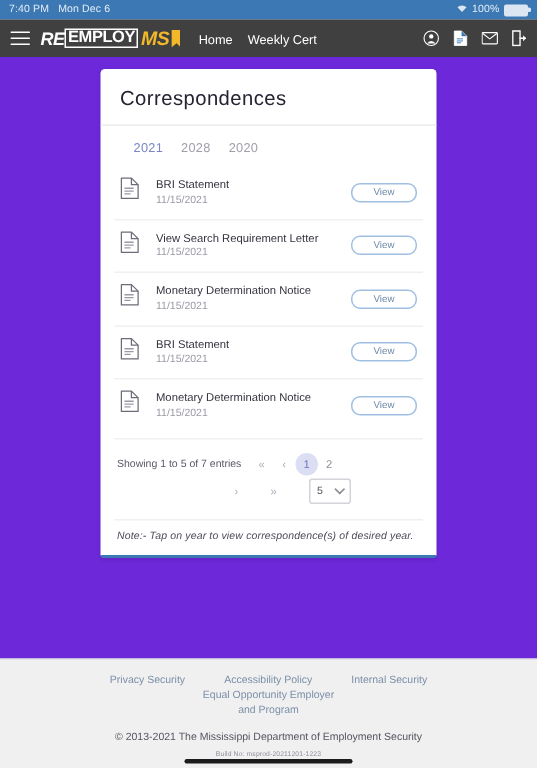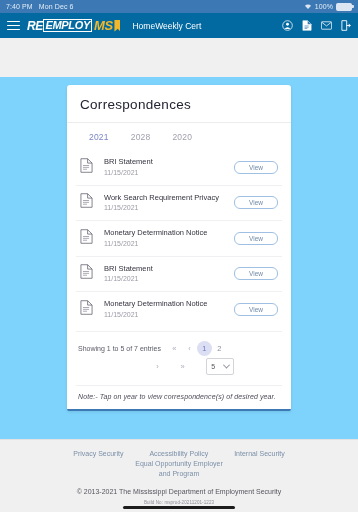--- a/index.html
+++ b/index.html
@@ -42,21 +42,21 @@
     position: absolute;
     right: -2.5px; top: 1.5px;
     width: 1.5px; height: 3px;
     background: #dbe6f2;
     border-radius: 0 1px 1px 0;
   }
 
   
   .navbar {
     height: 25px;
-    background: #0369a1;
+    background: #404040;
     display: flex;
     align-items: center;
     padding: 0 7px;
     box-sizing: border-box;
   }
   .hamburger {
     width: 13px;
     display: flex;
     flex-direction: column;
     gap: 2.5px;
@@ -79,21 +79,20 @@
     color: #ffffff;
     font-weight: bold;
     font-style: italic;
     font-size: 12px;
     letter-spacing: -0.4px;
     font-family: "Liberation Sans", sans-serif;
   }
   .logo-employ {
     color: #ffffff;
     font-weight: bold;
-    font-style: italic;
     font-size: 11px;
     letter-spacing: -0.3px;
     border: 1.4px solid #ffffff;
     padding: 0 1px;
     line-height: 11px;
     margin-left: 0.5px;
   }
   .logo-ms {
     color: #f2b829;
     font-weight: bold;
@@ -101,42 +100,41 @@
     font-size: 13px;
     letter-spacing: -0.3px;
     margin-left: 2px;
   }
   .logo-flag {
     width: 6px; height: 12px;
     background: #f2b829;
     margin-left: 1.5px;
     clip-path: polygon(0 0, 100% 0, 100% 100%, 55% 78%, 0 100%);
   }
-  .nav-links { display: flex; gap: 0; }
+  .nav-links { display: flex; gap: 10px; }
   .nav-link {
     color: #ffffff;
     font-size: 8.5px;
     cursor: pointer;
     white-space: nowrap;
   }
   .nav-icons {
     margin-left: auto;
     display: flex;
     align-items: center;
     gap: 9px;
   }
   .nav-icons svg { display: block; cursor: pointer; }
 
   
   .content {
-    background: #7dd3fc;
+    background: #6d28d9;
     padding-top: 8px;
     height: 424px;
     box-sizing: border-box;
-    margin-top: 39px;
   }
   .card {
     width: 224px;
     margin: 0 auto;
     background: #ffffff;
     border-radius: 3px 3px 2px 2px;
     border-bottom: 2.5px solid #3c79b4;
     box-shadow: 0 1px 3px rgba(0,0,0,0.10);
     overflow: hidden;
   }
@@ -144,21 +142,21 @@
     font-size: 13.5px;
     color: #242433;
     padding: 12px 13px 10px 13px;
     letter-spacing: 0.3px;
     border-bottom: 1px solid #ececed;
   }
 
   
   .years {
     display: flex;
-    gap: 22px;
+    gap: 12px;
     padding: 9px 0 8px 22px;
   }
   .year {
     font-size: 8.5px;
     color: #a0a0ac;
     cursor: pointer;
     letter-spacing: 0.2px;
   }
   .year.active { color: #7b86c6; }
 
@@ -419,21 +417,21 @@
 
       <div class="row">
         <span class="doc-icon">
           <svg width="13" height="15" viewBox="0 0 14 16">
             <path d="M1 0.7h7.2L13 5.4V15.3H1z" fill="#fff" stroke="#6c6c78" stroke-width="0.9" stroke-linejoin="round"></path>
             <path d="M8.2 0.7v4.7H13" fill="none" stroke="#6c6c78" stroke-width="0.9"></path>
             <path d="M3.2 8h6.6M3.2 10h6.6M3.2 12h4.4" stroke="#9a9aa6" stroke-width="0.9"></path>
           </svg>
         </span>
         <div class="row-text">
-          <div class="row-title">Work Search Requirement Privacy</div>
+          <div class="row-title">View Search Requirement Letter</div>
           <div class="row-date">11/15/2021</div>
         </div>
         <div class="view-btn">View</div>
       </div>
 
       <div class="row">
         <span class="doc-icon">
           <svg width="13" height="15" viewBox="0 0 14 16">
             <path d="M1 0.7h7.2L13 5.4V15.3H1z" fill="#fff" stroke="#6c6c78" stroke-width="0.9" stroke-linejoin="round"></path>
             <path d="M8.2 0.7v4.7H13" fill="none" stroke="#6c6c78" stroke-width="0.9"></path>

